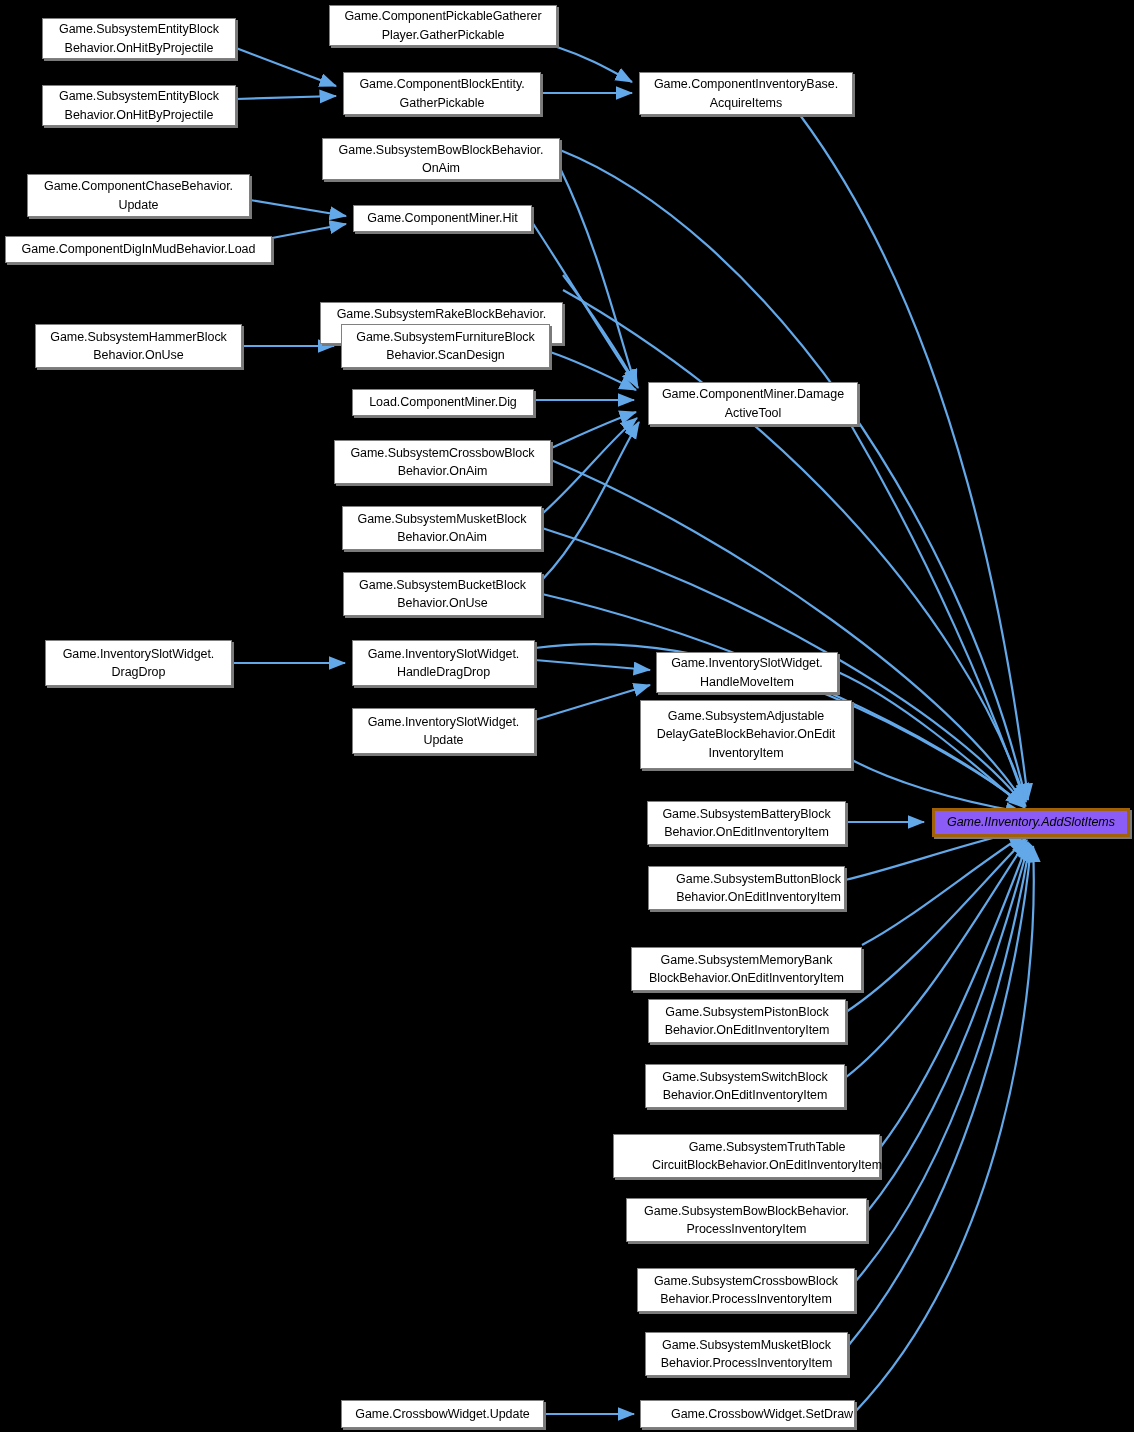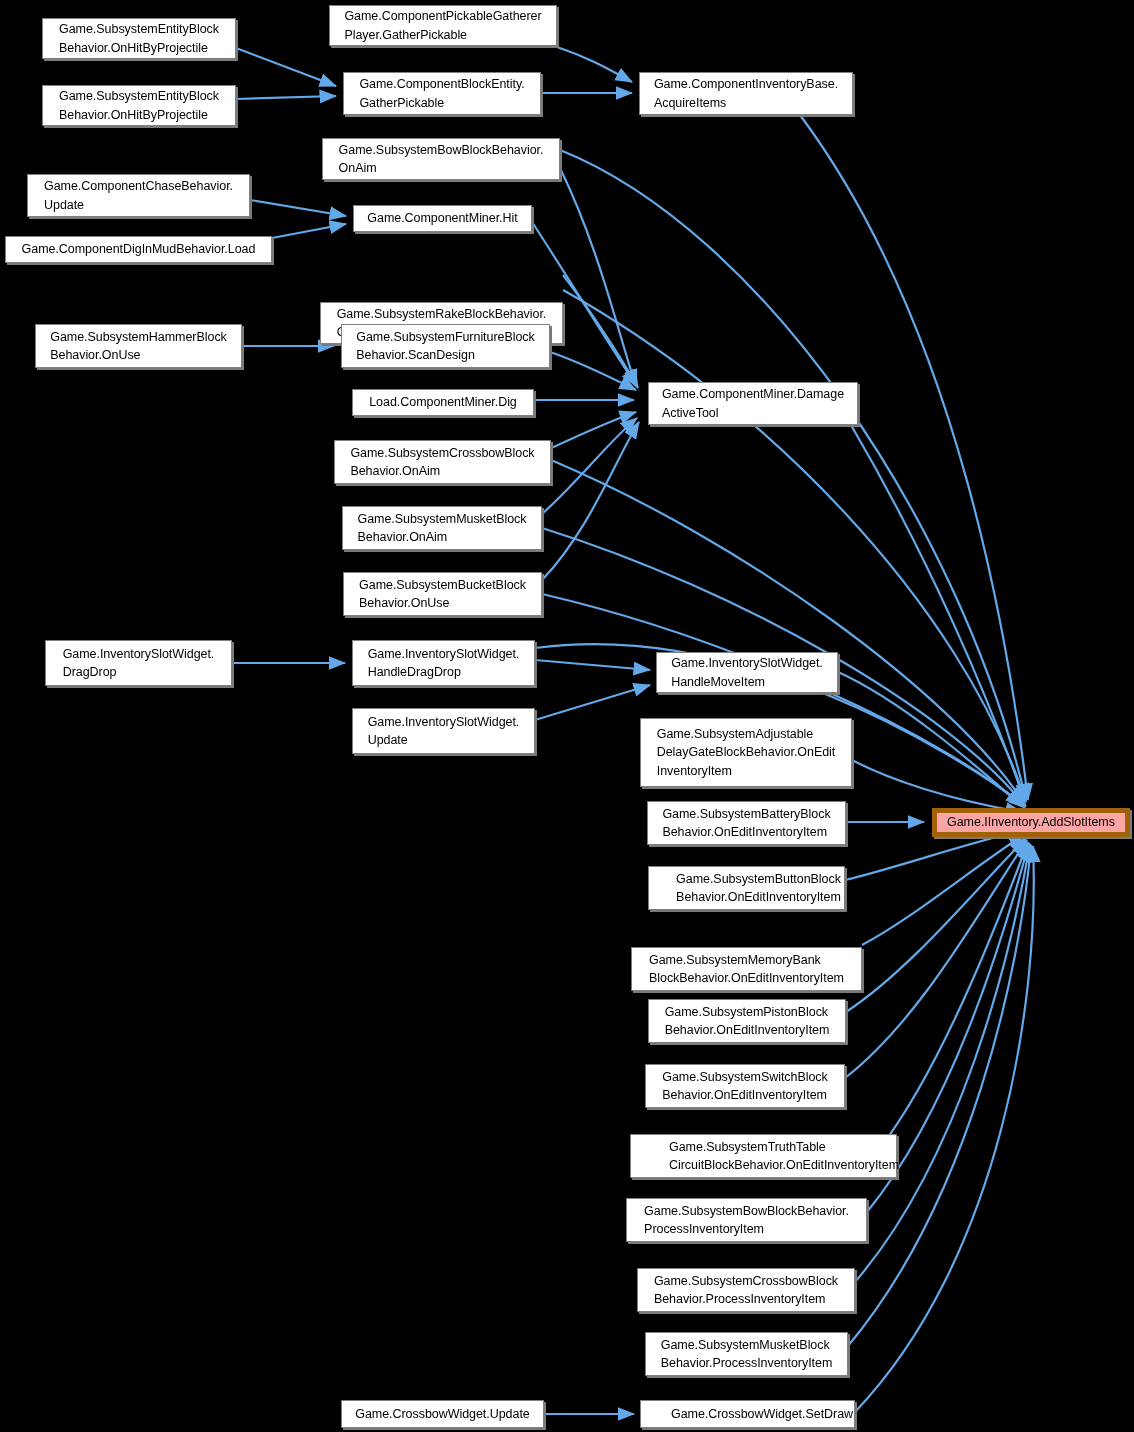--- a/index.html
+++ b/index.html
@@ -14,31 +14,32 @@
   #edges{position:absolute;left:0;top:0;width:1134px;height:1432px;}
   .node{
     position:absolute;
     box-sizing:border-box;
     background:#ffffff;
     border:1px solid #808080;
     box-shadow:2px 2px 0 0 #7a7a7a;
     color:#000000;
     font-size:12.5px;
     line-height:1.45;
-    text-align:left;
+    text-align:center;
     display:flex;
     align-items:center;
     justify-content:center;
     padding:1px 3px;
     white-space:pre-line;
     letter-spacing:-0.05px;
   }
   .node.focus{
-    background:#fca5a5;
-    border:5px solid #a16207;
+    background:#8b5cf6;
+    border:3px solid #a16207;
+    font-style:italic;
   }
 </style>
 </head>
 <body>
 
 <div id="canvas">
   <svg id="edges" viewBox="0 0 1134 1432" xmlns="http://www.w3.org/2000/svg">
     <defs>
       <marker id="arrow" markerWidth="9" markerHeight="9" refX="7.5" refY="3.2" orient="auto" markerUnits="strokeWidth">
         <path d="M0,0 L8,3.2 L0,6.4 z" fill="#63a8e8"></path>
@@ -119,35 +120,35 @@
       <div class="node" style="left: 343px; top: 572px; width: 199px; height: 44px;">Game.SubsystemBucketBlock
 Behavior.OnUse</div>
       <div class="node" style="left: 45px; top: 640px; width: 187px; height: 46px;">Game.InventorySlotWidget.
 DragDrop</div>
       <div class="node" style="left: 352px; top: 640px; width: 183px; height: 46px;">Game.InventorySlotWidget.
 HandleDragDrop</div>
       <div class="node" style="left: 656px; top: 652px; width: 182px; height: 41px;">Game.InventorySlotWidget.
 HandleMoveItem</div>
       <div class="node" style="left: 352px; top: 708px; width: 183px; height: 46px;">Game.InventorySlotWidget.
 Update</div>
-      <div class="node" style="left: 640px; top: 718px; width: 212px; height: 69px;">Game.SubsystemAdjustable
+      <div class="node" style="left: 640px; top: 700px; width: 212px; height: 69px;">Game.SubsystemAdjustable
 DelayGateBlockBehavior.OnEdit
 InventoryItem</div>
       <div class="node" style="left: 647px; top: 801px; width: 199px; height: 44px;">Game.SubsystemBatteryBlock
 Behavior.OnEditInventoryItem</div>
       <div class="node focus" style="left: 932px; top: 808px; width: 198px; height: 29px;">Game.IInventory.AddSlotItems</div>
       <div class="node" style="left: 648px; top: 866px; width: 197px; height: 44px; padding-left: 27px;">Game.SubsystemButtonBlock
 Behavior.OnEditInventoryItem</div>
       <div class="node" style="left: 631px; top: 931px; width: 231px; height: 44px; margin-top: 16px;">Game.SubsystemMemoryBank
 BlockBehavior.OnEditInventoryItem</div>
       <div class="node" style="left: 648px; top: 999px; width: 198px; height: 44px;">Game.SubsystemPistonBlock
 Behavior.OnEditInventoryItem</div>
       <div class="node" style="left: 645px; top: 1064px; width: 200px; height: 44px;">Game.SubsystemSwitchBlock
 Behavior.OnEditInventoryItem</div>
-      <div class="node" style="left: 630px; top: 1134px; width: 267px; height: 44px; padding-left: 44px;">Game.SubsystemTruthTable
+      <div class="node" style="left: 613px; top: 1134px; width: 267px; height: 44px; padding-left: 44px;">Game.SubsystemTruthTable
 CircuitBlockBehavior.OnEditInventoryItem</div>
       <div class="node" style="left: 626px; top: 1198px; width: 241px; height: 44px;">Game.SubsystemBowBlockBehavior.
 ProcessInventoryItem</div>
       <div class="node" style="left: 637px; top: 1268px; width: 218px; height: 44px;">Game.SubsystemCrossbowBlock
 Behavior.ProcessInventoryItem</div>
       <div class="node" style="left: 645px; top: 1332px; width: 203px; height: 44px;">Game.SubsystemMusketBlock
 Behavior.ProcessInventoryItem</div>
       <div class="node" style="left: 341px; top: 1400px; width: 203px; height: 28px;">Game.CrossbowWidget.Update</div>
       <div class="node" style="left: 640px; top: 1400px; width: 215px; height: 28px; padding-left: 32px;">Game.CrossbowWidget.SetDraw</div>
     </div>

